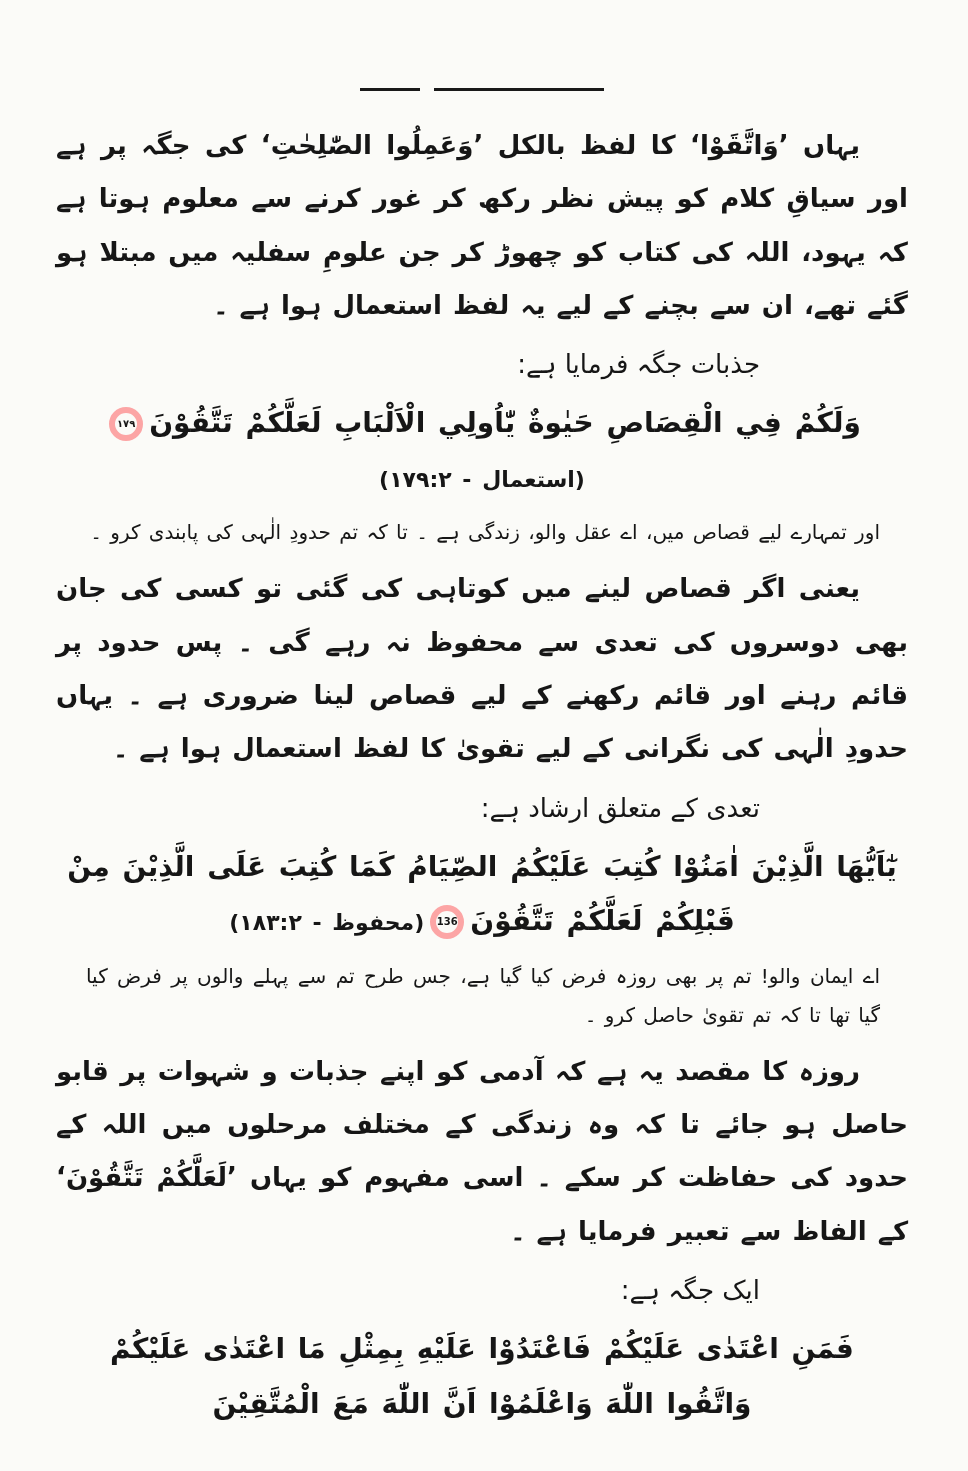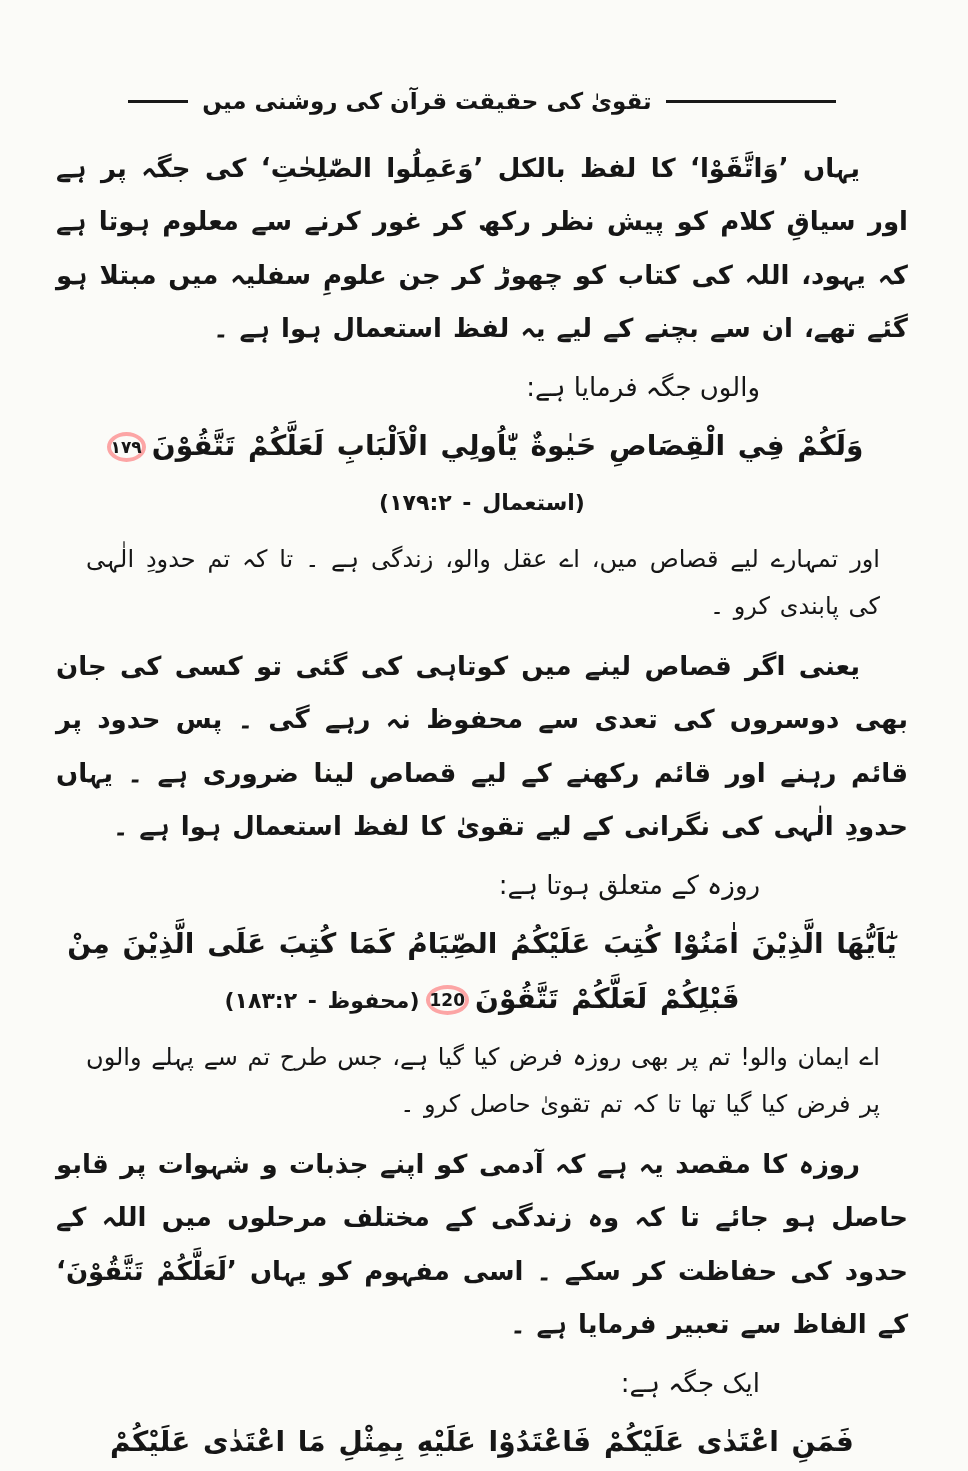--- a/index.html
+++ b/index.html
@@ -52,67 +52,66 @@
   .verse {
     font-size: 28px;
     font-weight: bold;
     line-height: 1.95;
     text-align: center;
     margin: 6px 10px 8px 10px;
     word-spacing: 3px;
   }
   .verse .ayah-marker {
     display: inline-block;
-    font-size: 17px;
+    font-size: 10px;
     font-weight: bold;
-    border: 4px solid #fca5a5;
+    border: 6px solid #fca5a5;
     border-radius: 50%;
     min-width: 22px;
     height: 22px;
     line-height: 22px;
     text-align: center;
     vertical-align: middle;
     margin: 0 6px;
   }
   .verse .reference {
     font-size: 22px;
     font-weight: bold;
     white-space: nowrap;
     unicode-bidi: embed;
   }
   .translation {
-    font-size: 24px;
+    font-size: 20px;
     line-height: 1.95;
     text-align: justify;
     margin: 0 28px 10px 30px;
     word-spacing: 2px;
   }
 </style>
 </head>
 <body>
 
 <div class="header">
   <span class="rule long"></span>
-  <span class="page-title">تقویٰ کی حقیقت قرآن کی روشنی میں</span>
   <span class="rule short"></span>
 </div>
 
 <p class="para">یہاں ’وَاتَّقَوْا‘ کا لفظ بالکل ’وَعَمِلُوا الصّٰلِحٰتِ‘ کی جگہ پر ہے اور سیاقِ کلام کو پیش نظر رکھ کر غور کرنے سے معلوم ہوتا ہے کہ یہود، اللہ کی کتاب کو چھوڑ کر جن علومِ سفلیہ میں مبتلا ہو گئے تھے، ان سے بچنے کے لیے یہ لفظ استعمال ہوا ہے ۔</p>
 
-<p class="intro">والوں جگہ فرمایا ہے:</p>
+<p class="intro">جذبات جگہ فرمایا ہے:</p>
 
 <p class="verse"><span>وَلَكُمْ فِي الْقِصَاصِ حَيٰوةٌ يّٰاُولِي الْاَلْبَابِ لَعَلَّكُمْ تَتَّقُوْنَ</span><span class="ayah-marker">۱۷۹</span><span class="reference" dir="ltr">(استعمال - ۱۷۹:۲)</span></p>
 
 <p class="translation">اور تمہارے لیے قصاص میں، اے عقل والو، زندگی ہے ۔ تا کہ تم حدودِ الٰہی کی پابندی کرو ۔</p>
 
 <p class="para">یعنی اگر قصاص لینے میں کوتاہی کی گئی تو کسی کی جان بھی دوسروں کی تعدی سے محفوظ نہ رہے گی ۔ پس حدود پر قائم رہنے اور قائم رکھنے کے لیے قصاص لینا ضروری ہے ۔ یہاں حدودِ الٰہی کی نگرانی کے لیے تقویٰ کا لفظ استعمال ہوا ہے ۔</p>
 
-<p class="intro">روزہ کے متعلق ہوتا ہے:</p>
+<p class="intro">تعدی کے متعلق ارشاد ہے:</p>
 
-<p class="verse"><span>يٰٓاَيُّهَا الَّذِيْنَ اٰمَنُوْا كُتِبَ عَلَيْكُمُ الصِّيَامُ كَمَا كُتِبَ عَلَى الَّذِيْنَ مِنْ قَبْلِكُمْ لَعَلَّكُمْ تَتَّقُوْنَ</span><span class="ayah-marker">120</span><span class="reference" dir="ltr">(محفوظ - ۱۸۳:۲)</span></p>
+<p class="verse"><span>يٰٓاَيُّهَا الَّذِيْنَ اٰمَنُوْا كُتِبَ عَلَيْكُمُ الصِّيَامُ كَمَا كُتِبَ عَلَى الَّذِيْنَ مِنْ قَبْلِكُمْ لَعَلَّكُمْ تَتَّقُوْنَ</span><span class="ayah-marker">136</span><span class="reference" dir="ltr">(محفوظ - ۱۸۳:۲)</span></p>
 
 <p class="translation">اے ایمان والو! تم پر بھی روزہ فرض کیا گیا ہے، جس طرح تم سے پہلے والوں پر فرض کیا گیا تھا تا کہ تم تقویٰ حاصل کرو ۔</p>
 
 <p class="para">روزہ کا مقصد یہ ہے کہ آدمی کو اپنے جذبات و شہوات پر قابو حاصل ہو جائے تا کہ وہ زندگی کے مختلف مرحلوں میں اللہ کے حدود کی حفاظت کر سکے ۔ اسی مفہوم کو یہاں ’لَعَلَّكُمْ تَتَّقُوْنَ‘ کے الفاظ سے تعبیر فرمایا ہے ۔</p>
 
 <p class="intro">ایک جگہ ہے:</p>
 
 <p class="verse"><span>فَمَنِ اعْتَدٰى عَلَيْكُمْ فَاعْتَدُوْا عَلَيْهِ بِمِثْلِ مَا اعْتَدٰى عَلَيْكُمْ وَاتَّقُوا اللّٰهَ وَاعْلَمُوْا اَنَّ اللّٰهَ مَعَ الْمُتَّقِيْنَ</span></p>
 
 </body></html>

